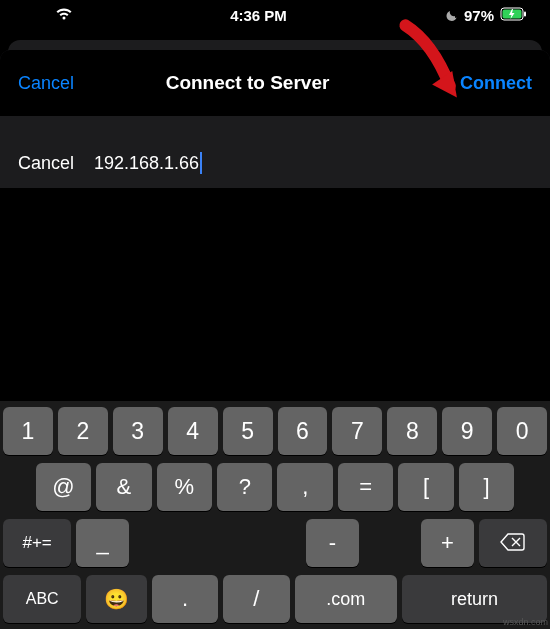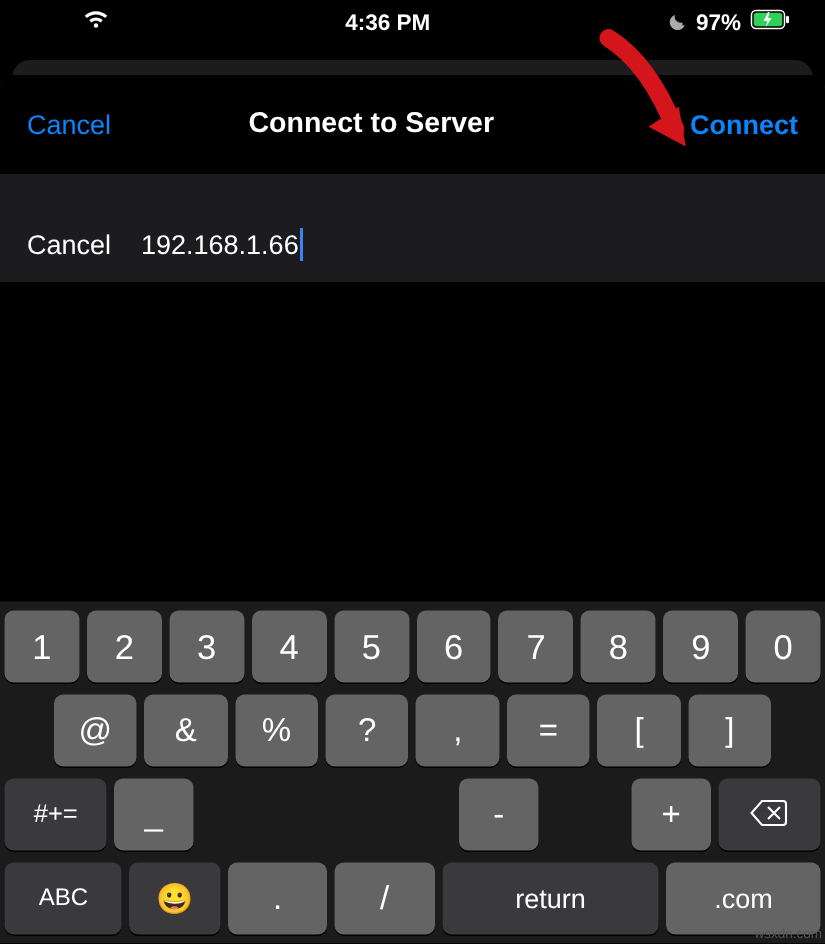--- a/index.html
+++ b/index.html
@@ -129,18 +129,18 @@
             <path d="M12 5l8 8M20 5l-8 8" stroke="#fff" stroke-width="1.4"></path>
           </svg>
       </span>
     </div>
   </div>
   <div class="krow" style="margin-bottom:3px;">
     <div class="key dark" style="flex:1.3; font-size:16px;">ABC</div>
     <div class="key dark" style="flex:1; font-size:20px;">😀</div>
     <div class="key sym" style="flex:1.1;">.</div>
     <div class="key sym" style="flex:1.1;">/</div>
+    <div class="key" style="flex:1.7; font-size:18px;">.com</div>
     <div class="key dark" style="flex:2.4; font-size:18px;">return</div>
-    <div class="key" style="flex:1.7; font-size:18px;">.com</div>
   </div>
 </div>
 
 <div class="watermark">wsxdn.com</div>
 
 </body></html>

